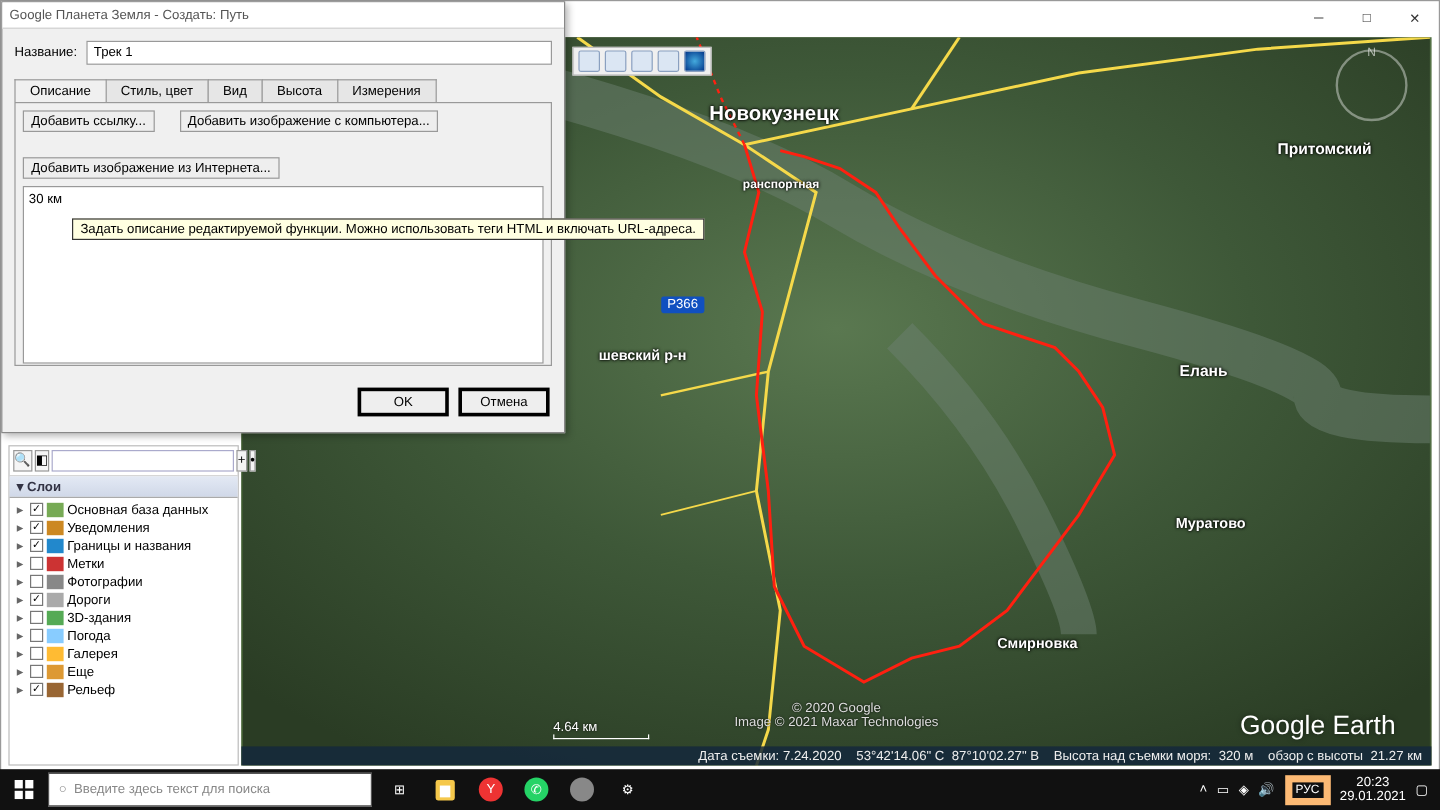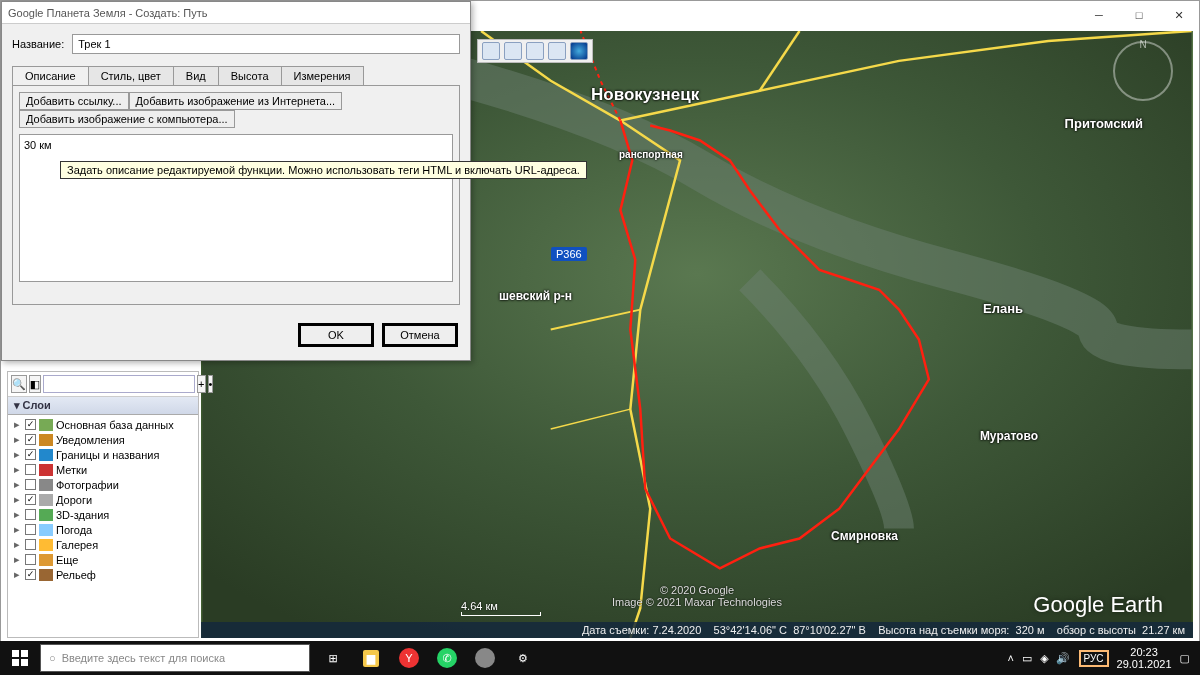--- a/index.html
+++ b/index.html
@@ -42,35 +42,35 @@
 
 .dialog { position: absolute; top: 0; left: 0; width: 470px; height: 360px; background: #f0f0f0; border: 1px solid #888; box-shadow: 2px 2px 6px rgba(0,0,0,0.3); z-index: 10; }
 .dlg-title { height: 22px; background: #fff; border-bottom: 1px solid #ccc; padding: 2px 6px; color: #555; display:flex; align-items:center;}
 .dlg-body { padding: 10px; }
 .name-row { display: flex; align-items: center; gap: 8px; margin-bottom: 12px; }
 .name-row input { flex: 1; border: 1px solid #999; padding: 3px 5px; background: #fff; }
 .tab-row { display: flex; }
 .tab { padding: 3px 12px; border: 1px solid #999; background: #e6e6e6; border-bottom: none; margin-right: -1px; font-size: 11px;}
 .tab.active { background: #f0f0f0; position: relative; z-index: 2; }
 .tab-body { border: 1px solid #999; padding: 6px; background: #f0f0f0; height: 220px; }
-.btn-row { display: flex; gap: 0; margin-bottom: 6px; flex-wrap: wrap;}
+.btn-row { display: flex; gap: 21px; margin-bottom: 6px; flex-wrap: wrap;}
 .btn-row button { border: 1px solid #999; background: #eee; padding: 2px 6px; font-size: 11px; }
 .desc-area { border: 1px solid #999; background: #fff; height: 148px; padding: 4px; position: relative; }
 .tooltip { position: absolute; top: 26px; left: 40px; background: #ffffe1; border: 1px solid #333; padding: 2px 6px; font-size: 11px; white-space: nowrap; }
 .dlg-buttons { display: flex; justify-content: flex-end; gap: 8px; padding: 8px 12px; }
 .dlg-buttons button { width: 76px; padding: 3px 0; border: 3px solid #000000; background: #eee; }
 
 
 .taskbar { position: absolute; bottom: 0; left: 0; right: 0; height: 34px; background: #111; display: flex; align-items: center; color: #fff; }
 .start-btn { width: 40px; height: 34px; display: flex; align-items: center; justify-content: center; }
 .search-box { background: #fff; color: #888; height: 28px; width: 270px; display: flex; align-items: center; padding: 0 8px; gap: 6px; border: 1px solid #555; margin: 0 4px 0 0;}
 .task-icon { width: 38px; height: 34px; display: flex; align-items: center; justify-content: center; }
 .tray { margin-left: auto; display: flex; align-items: center; gap: 8px; padding: 0 10px; font-size: 11px;}
 .tray .clock { text-align: center; line-height: 1.1;}
-.lang { border: 2px solid #fdba74; padding: 1px 3px; font-size: 10px;}
+.lang { border: 6px solid #fdba74; padding: 1px 3px; font-size: 10px;}
 </style>
 </head>
 <body>
 
 <div class="main-window">
   <div class="main-titlebar">
     <div class="win-btn">─</div>
     <div class="win-btn">□</div>
     <div class="win-btn">✕</div>
   </div>
@@ -235,22 +235,22 @@
       <div class="tab-row">
         <div class="tab active">Описание</div>
         <div class="tab">Стиль, цвет</div>
         <div class="tab">Вид</div>
         <div class="tab">Высота</div>
         <div class="tab">Измерения</div>
       </div>
       <div class="tab-body">
         <div class="btn-row">
           <button>Добавить ссылку...</button>
+          <button>Добавить изображение с компьютера...</button>
           <button>Добавить изображение из Интернета...</button>
-          <button>Добавить изображение с компьютера...</button>
         </div>
         <div class="desc-area">
           <span>30 км</span>
           <div class="tooltip">Задать описание редактируемой функции. Можно использовать теги HTML и включать URL-адреса.</div>
         </div>
       </div>
     </div>
     <div class="dlg-buttons">
       <button>OK</button>
       <button>Отмена</button>

